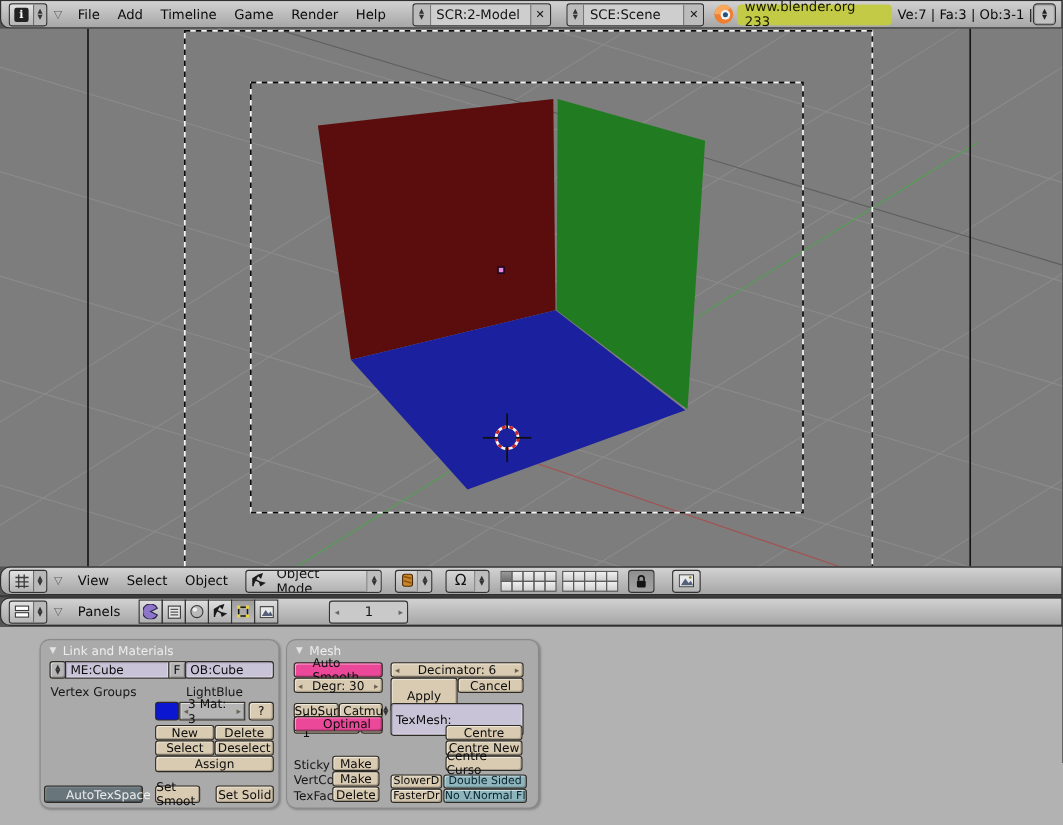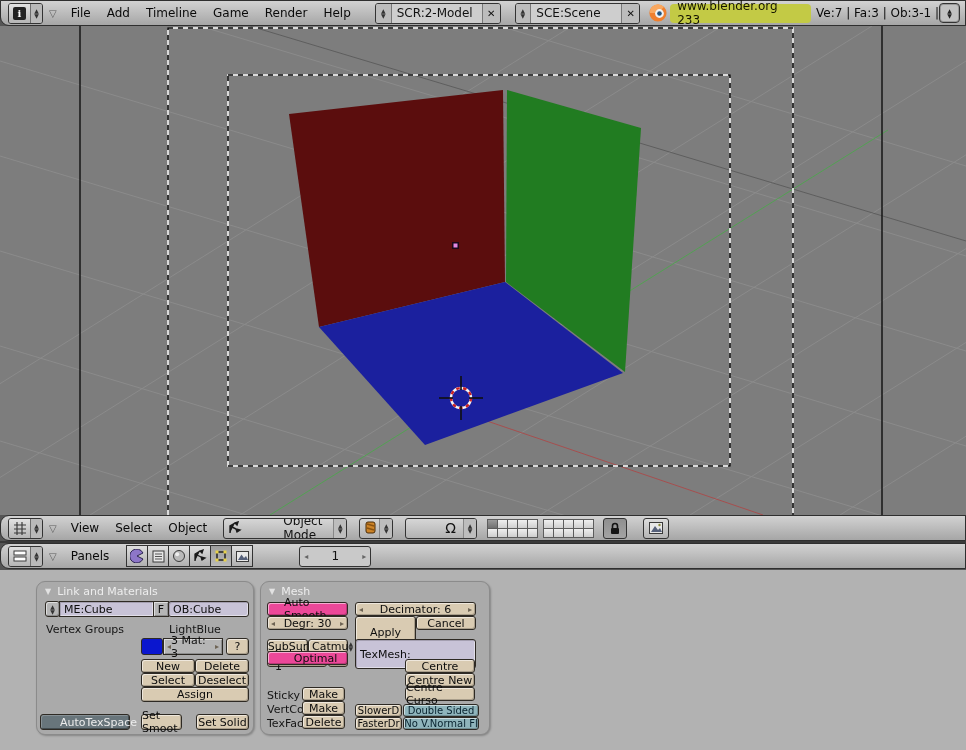--- a/index.html
+++ b/index.html
@@ -33,21 +33,21 @@
        padding:0 7px;margin-left:2px;color:#151500;}
   .stats{margin-left:5px;color:#0a0a0a;white-space:nowrap;}
   .boxwidget{margin-left:auto;margin-right:5px;width:19px;height:18px;border:1px solid #333;border-radius:4px;
        background:#c2c2c2;box-shadow:0 0 0 1px #9a9a9a inset;display:flex;flex-direction:column;align-items:center;justify-content:center;
        font-size:6px;line-height:5px;color:#222;}
   
   .ddl{display:flex;align-items:center;height:19px;border:1px solid #333;border-radius:3px;
        background:linear-gradient(#d6d6d6,#b2b2b2);overflow:hidden;}
   .ddl .stp{width:12px;align-self:stretch;display:flex;flex-direction:column;align-items:center;justify-content:center;
        font-size:6px;line-height:5px;color:#333;border-left:1px solid #888;background:#bdbdbd;}
-  .ddl .lbl{padding:0 7px;margin-left:32px;}
+  .ddl .lbl{padding:0 7px;}
   
   .layers{display:flex;gap:6px;margin-left:10px;}
   .lgrid{display:grid;grid-template-columns:repeat(5,10px);grid-template-rows:repeat(2,9px);}
   .lcell{box-sizing:border-box;border:1px solid #5c5c5c;background:linear-gradient(#efefef,#cfcfcf);margin:-0.5px;}
   .lcell.on{background:linear-gradient(#9a9a9a,#707070);}
   .hbtn{height:19px;border:1px solid #333;border-radius:3px;background:linear-gradient(#dcdcdc,#b4b4b4);
        display:flex;align-items:center;justify-content:center;}
   .hbtn.pressed{background:linear-gradient(#8f8f8f,#a3a3a3);}
   
   .ctx{display:flex;margin-left:10px;}

